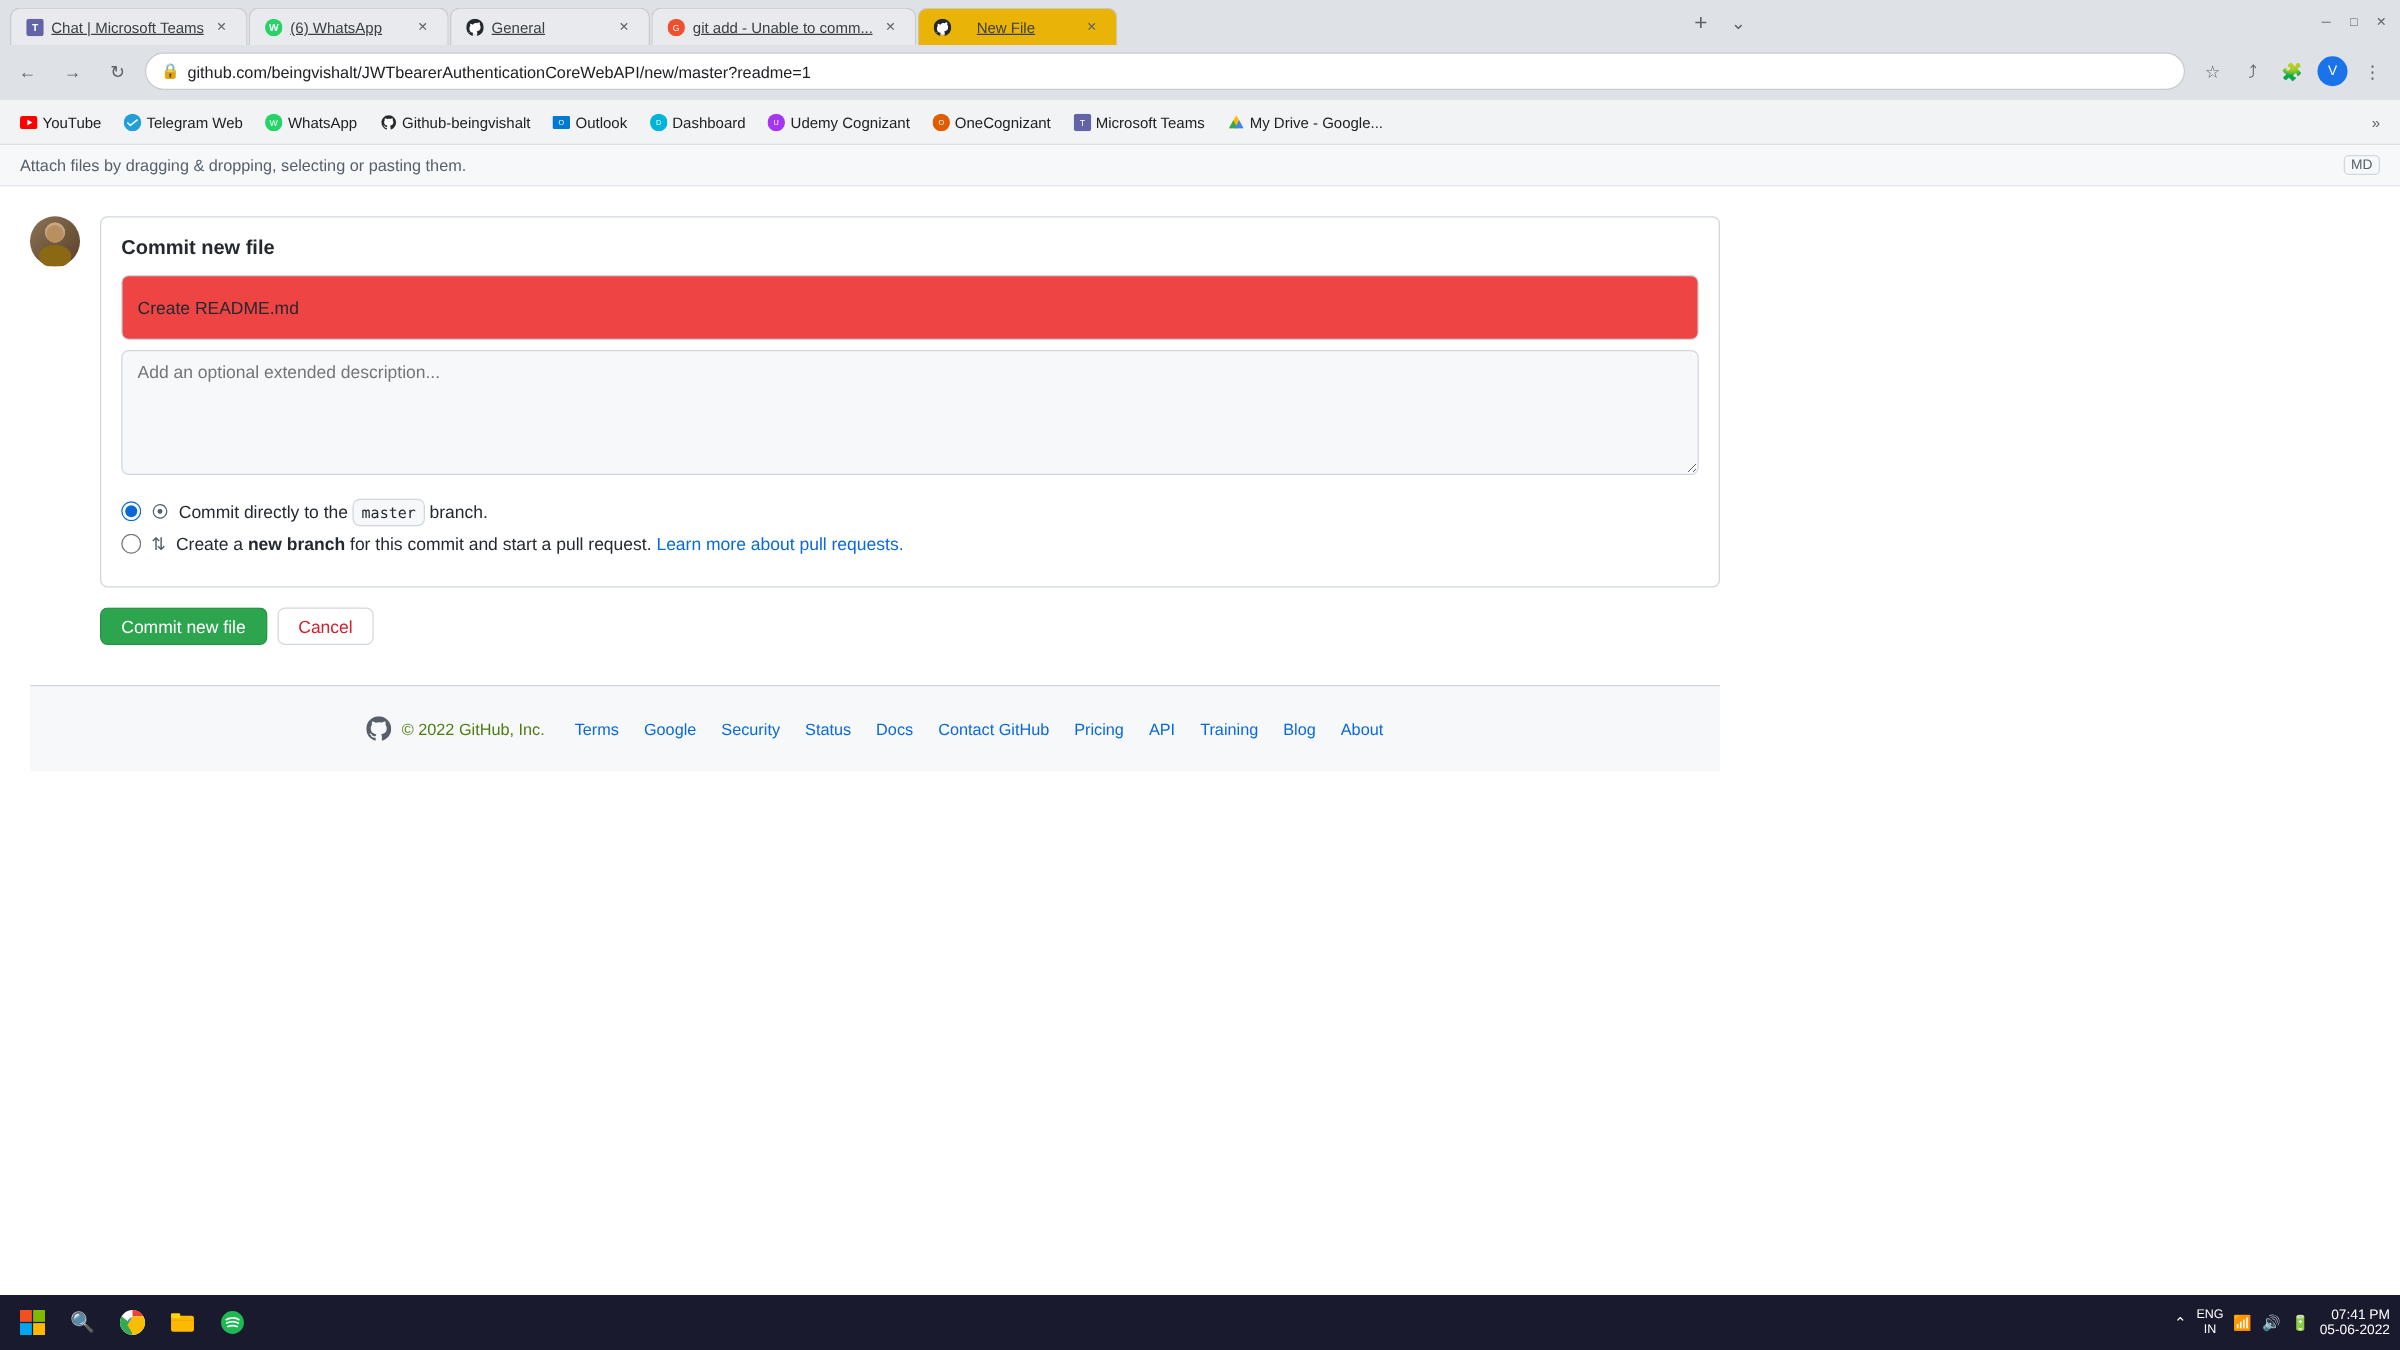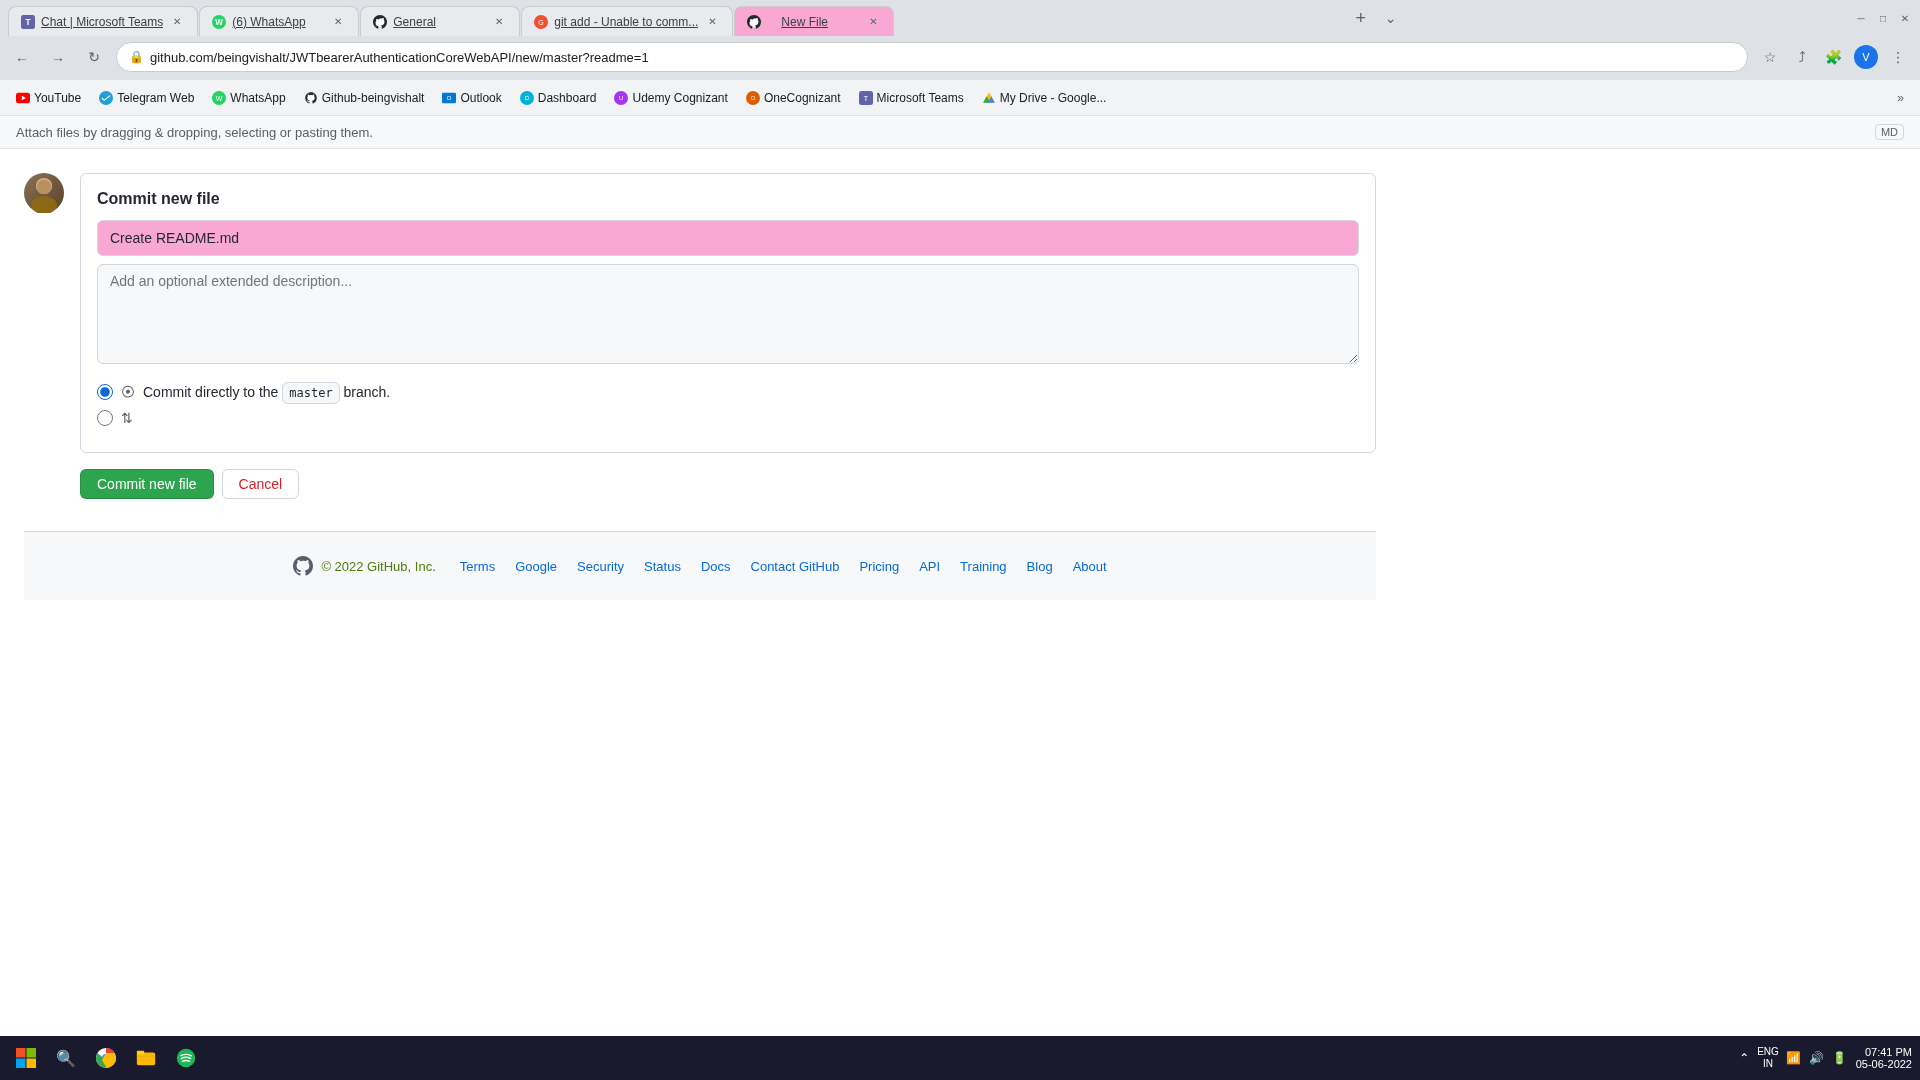--- a/index.html
+++ b/index.html
@@ -5,21 +5,21 @@
     * { margin: 0; padding: 0; box-sizing: border-box; }
     body { font-family: -apple-system, BlinkMacSystemFont, 'Segoe UI', Arial, sans-serif; background: #f6f8fa; width: 1920px; height: 1080px; overflow: hidden; }
 
     
     .browser-frame { background: #dee1e6; width: 1920px; }
 
     
     .title-bar { background: #dee1e6; display: flex; align-items: center; height: 36px; padding: 0 8px; justify-content: space-between; }
     .tabs-row { display: flex; align-items: flex-end; height: 36px; }
     .tab { display: flex; align-items: center; height: 30px; padding: 0 12px; background: #e8eaed; border-radius: 8px 8px 0 0; font-size: 12px; color: #3c4043; gap: 6px; min-width: 160px; max-width: 220px; cursor: pointer; border: 1px solid #c9cbce; border-bottom: none; margin-right: 1px; }
-    .tab.active { background: #f9a8d4; gap: 20px; }
+    .tab.active { background: #eab308; gap: 20px; }
     .tab-icon { width: 14px; height: 14px; flex-shrink: 0; }
     .tab-title { flex: 1; overflow: hidden; text-overflow: ellipsis; white-space: nowrap; font-size: 12px; text-decoration: underline; }
     .tab-close { width: 16px; height: 16px; border-radius: 50%; display: flex; align-items: center; justify-content: center; font-size: 10px; color: #5f6368; flex-shrink: 0; }
     .new-tab-btn { width: 28px; height: 28px; display: flex; align-items: center; justify-content: center; border-radius: 50%; font-size: 18px; color: #5f6368; cursor: pointer; }
     .title-bar-controls { display: flex; gap: 8px; }
     .title-ctrl { width: 14px; height: 14px; display: flex; align-items: center; justify-content: center; font-size: 10px; color: #5f6368; cursor: pointer; }
 
     
     .address-bar-row { background: #dee1e6; display: flex; align-items: center; padding: 4px 8px 6px; gap: 8px; height: 44px; }
     .nav-btn { width: 28px; height: 28px; border-radius: 50%; display: flex; align-items: center; justify-content: center; font-size: 14px; color: #5f6368; cursor: pointer; }
@@ -42,21 +42,21 @@
     
     .attach-bar { padding: 8px 16px 8px; color: #57606a; font-size: 13px; border-bottom: 1px solid #e1e4e8; display: flex; align-items: center; justify-content: space-between; background: #f6f8fa; }
     .md-badge { border: 1px solid #d0d7de; border-radius: 4px; padding: 1px 5px; font-size: 11px; color: #57606a; }
 
     
     .main-content { padding: 16px 24px; max-width: 1400px; }
     .commit-section { display: flex; gap: 16px; margin-top: 8px; }
     .avatar-placeholder { width: 40px; height: 40px; border-radius: 50%; background: #8b6914; display: flex; align-items: center; justify-content: center; color: white; font-size: 16px; font-weight: bold; flex-shrink: 0; }
     .commit-form-container { flex: 1; border: 1px solid #d0d7de; border-radius: 6px; padding: 16px; background: #fff; }
     .commit-title-heading { font-size: 16px; font-weight: 600; color: #24292f; margin-bottom: 12px; }
-    .commit-input { width: 100%; padding: 6px 12px; border: 1px solid #d0d7de; border-radius: 6px; font-size: 14px; color: #24292f; background: #f9a8d4; height: 36px; outline: none; margin-bottom: 8px; }
+    .commit-input { width: 100%; padding: 6px 12px; border: 1px solid #d0d7de; border-radius: 6px; font-size: 14px; color: #24292f; background: #ef4444; height: 52px; outline: none; margin-bottom: 8px; }
     .commit-textarea { width: 100%; padding: 8px 12px; border: 1px solid #d0d7de; border-radius: 6px; font-size: 14px; color: #57606a; background: #f6f8fa; min-height: 100px; resize: vertical; outline: none; font-family: inherit; }
 
     
     .radio-section { margin-top: 16px; }
     .radio-option { display: flex; align-items: center; gap: 8px; margin-bottom: 10px; font-size: 14px; color: #24292f; }
     .radio-option input[type="radio"] { width: 16px; height: 16px; accent-color: #0969da; }
     .branch-badge { background: #f6f8fa; border: 1px solid #d0d7de; border-radius: 6px; padding: 3px 6px; font-size: 12px; color: #24292f; font-family: 'SFMono-Regular', Consolas, monospace; }
     .link-blue { color: #0969da; text-decoration: none; }
 
     
@@ -270,20 +270,26 @@
             <span style="color:#57606a;">⦿</span>
             <label for="radio-direct">
               <span>Commit directly to the</span>
               <span class="branch-badge">master</span>
               <span>branch.</span>
             </label>
           </div>
           <div class="radio-option">
             <input type="radio" name="commit_type" id="radio-pr" style="">
             <span style="color:#57606a;">⇅</span>
+            <label for="radio-pr">
+              <span>Create a</span>
+              <strong>new branch</strong>
+              <span>for this commit and start a pull request.</span>
+              <a href="#" class="link-blue">Learn more about pull requests.</a>
+            </label>
           </div>
         </div>
       </div>
     </div>
 
     <div class="action-buttons">
       <button class="btn-commit">Commit new file</button>
       <button class="btn-cancel">Cancel</button>
     </div>
 

